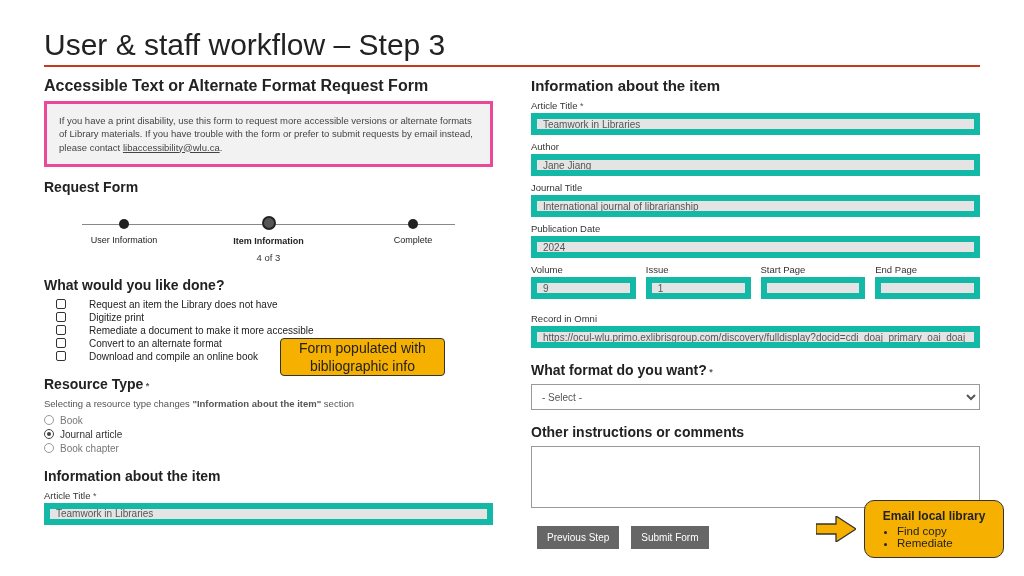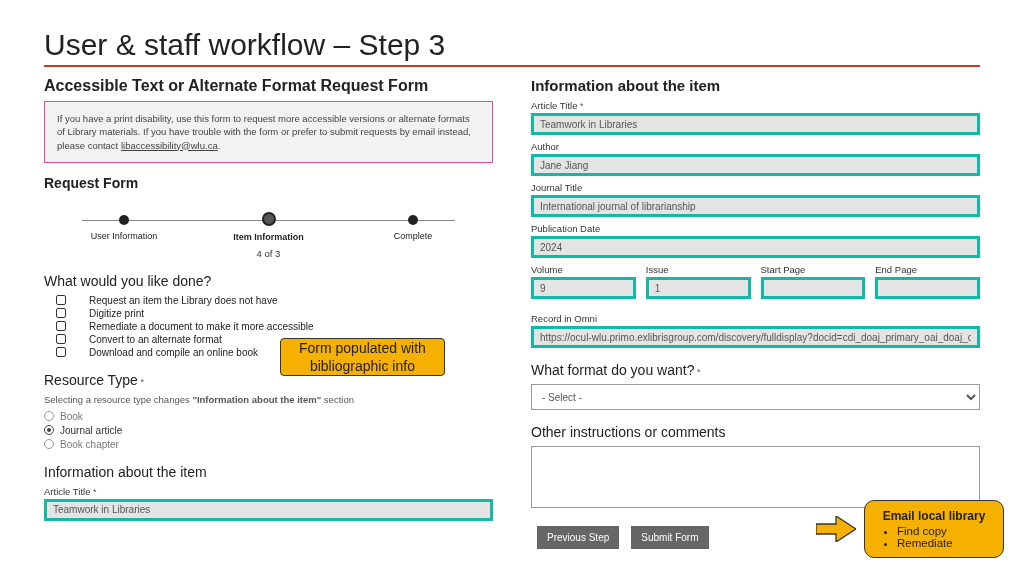--- a/index.html
+++ b/index.html
@@ -4,43 +4,43 @@
 <style>
   * { box-sizing: border-box; margin: 0; padding: 0; }
   body { font-family: "Segoe UI", Arial, sans-serif; background: #fff; width: 1024px; height: 576px; overflow: hidden; position: relative; }
   .slide { padding: 28px 44px 0 44px; }
   .slide-title { font-size: 30px; font-weight: 400; color: #222; border-bottom: 2px solid #c43d1b; padding-bottom: 3px; margin-bottom: 8px; }
   .cols { display: flex; gap: 38px; }
   .col { flex: 1; min-width: 0; }
   .left { position: relative; }
   .h1 { font-size: 16px; font-weight: 600; color: #222; margin: 2px 0 6px; }
   .h2 { font-size: 13px; font-weight: 600; color: #222; margin: 10px 0 4px; }
-  .h2b { font-size: 14px; font-weight: 400; color: #222; margin: 14px 0 6px; }
+  .h2b { font-size: 14px; font-weight: 700; color: #222; margin: 14px 0 6px; }
   .helper { font-size: 9.5px; color: #555; }
-  .intro { border: 1px solid #ec4899; background: #f2f2f2; padding: 10px 12px; font-size: 9.5px; color: #444; line-height: 1.4; }
+  .intro { border: 3px solid #ec4899; background: #f2f2f2; padding: 10px 12px; font-size: 9.5px; color: #444; line-height: 1.4; }
   .intro .link { text-decoration: underline; }
   .stepper { display: flex; justify-content: space-between; align-items: flex-start; margin: 24px 30px 4px; position: relative; }
   .stepper::before { content: ""; position: absolute; top: 5px; left: 8px; right: 8px; height: 1px; background: #888; z-index: 0; }
   .step { position: relative; z-index: 1; text-align: center; width: 100px; }
   .dot { width: 10px; height: 10px; border-radius: 50%; background: #222; margin: 0 auto 6px; }
   .dot.active { width: 14px; height: 14px; background: #555; border: 2px solid #222; margin-top: -3px; }
   .step-label { font-size: 9px; color: #222; }
   .step.current .step-label { font-weight: 600; }
   .pager { text-align: center; font-size: 9.5px; margin: 6px 0 2px; color: #333; }
   .cblist { margin: 2px 0; }
   .cb { display: flex; align-items: center; gap: 23px; font-size: 10px; color: #222; margin: 2px 12px; }
   .cb .box { width: 10px; height: 10px; border: 1.3px solid #333; border-radius: 2px; display: inline-block; }
   .rblist .rb { display: flex; align-items: center; gap: 6px; font-size: 10px; color: #777; margin: 3px 0; }
   .rb .circle { width: 10px; height: 10px; border: 1.3px solid #999; border-radius: 50%; display: inline-block; position: relative; }
   .rb.sel { color: #333; }
   .rb.sel .circle { border-color: #444; }
   .rb.sel .circle::after { content: ""; position: absolute; inset: 2px; border-radius: 50%; background: #444; }
   .lbl { font-size: 9.5px; color: #333; margin: 6px 0 2px; display: block; }
   .req::after { content: " *"; color: #555; font-size: 9px; }
-  .fld { width: 100%; font-size: 10px; padding: 4px 6px; background: #e4e4e4; border: 3px solid #14b8a6; color: #555; font-family: inherit; height: 22px; }
+  .fld { width: 100%; font-size: 10px; padding: 4px 6px; background: #e4e4e4; border: 6px solid #14b8a6; color: #555; font-family: inherit; height: 22px; }
   .row4 { display: flex; gap: 10px; }
   .row4 > div { flex: 1; }
   select.fld { background: #fff; border: 1px solid #999; height: 26px; }
   textarea.fld { background: #fff; border: 1px solid #999; height: 62px; resize: none; }
   .btns { margin-top: 14px; display: flex; gap: 6px; }
   .btn { font-size: 10px; background: #666; color: #fff; border: none; padding: 6px 10px; cursor: pointer; margin-left: 6px; }
   .callout1 { position: absolute; left: 280px; top: 338px; background: #f6b100; border: 1.5px solid #333; border-radius: 4px; padding: 0 18px; font-size: 14px; color: #222; text-align: center; line-height: 1.3; }
   .callout2 { position: absolute; right: 20px; bottom: 18px; background: #f6b100; border: 1.5px solid #333; border-radius: 10px; padding: 8px 14px; font-size: 12px; color: #222; width: 140px; }
   .callout2 .t { font-weight: 600; text-align: center; margin-bottom: 2px; }
   .callout2 ul { list-style: disc; padding-left: 18px; font-size: 11.5px; }

